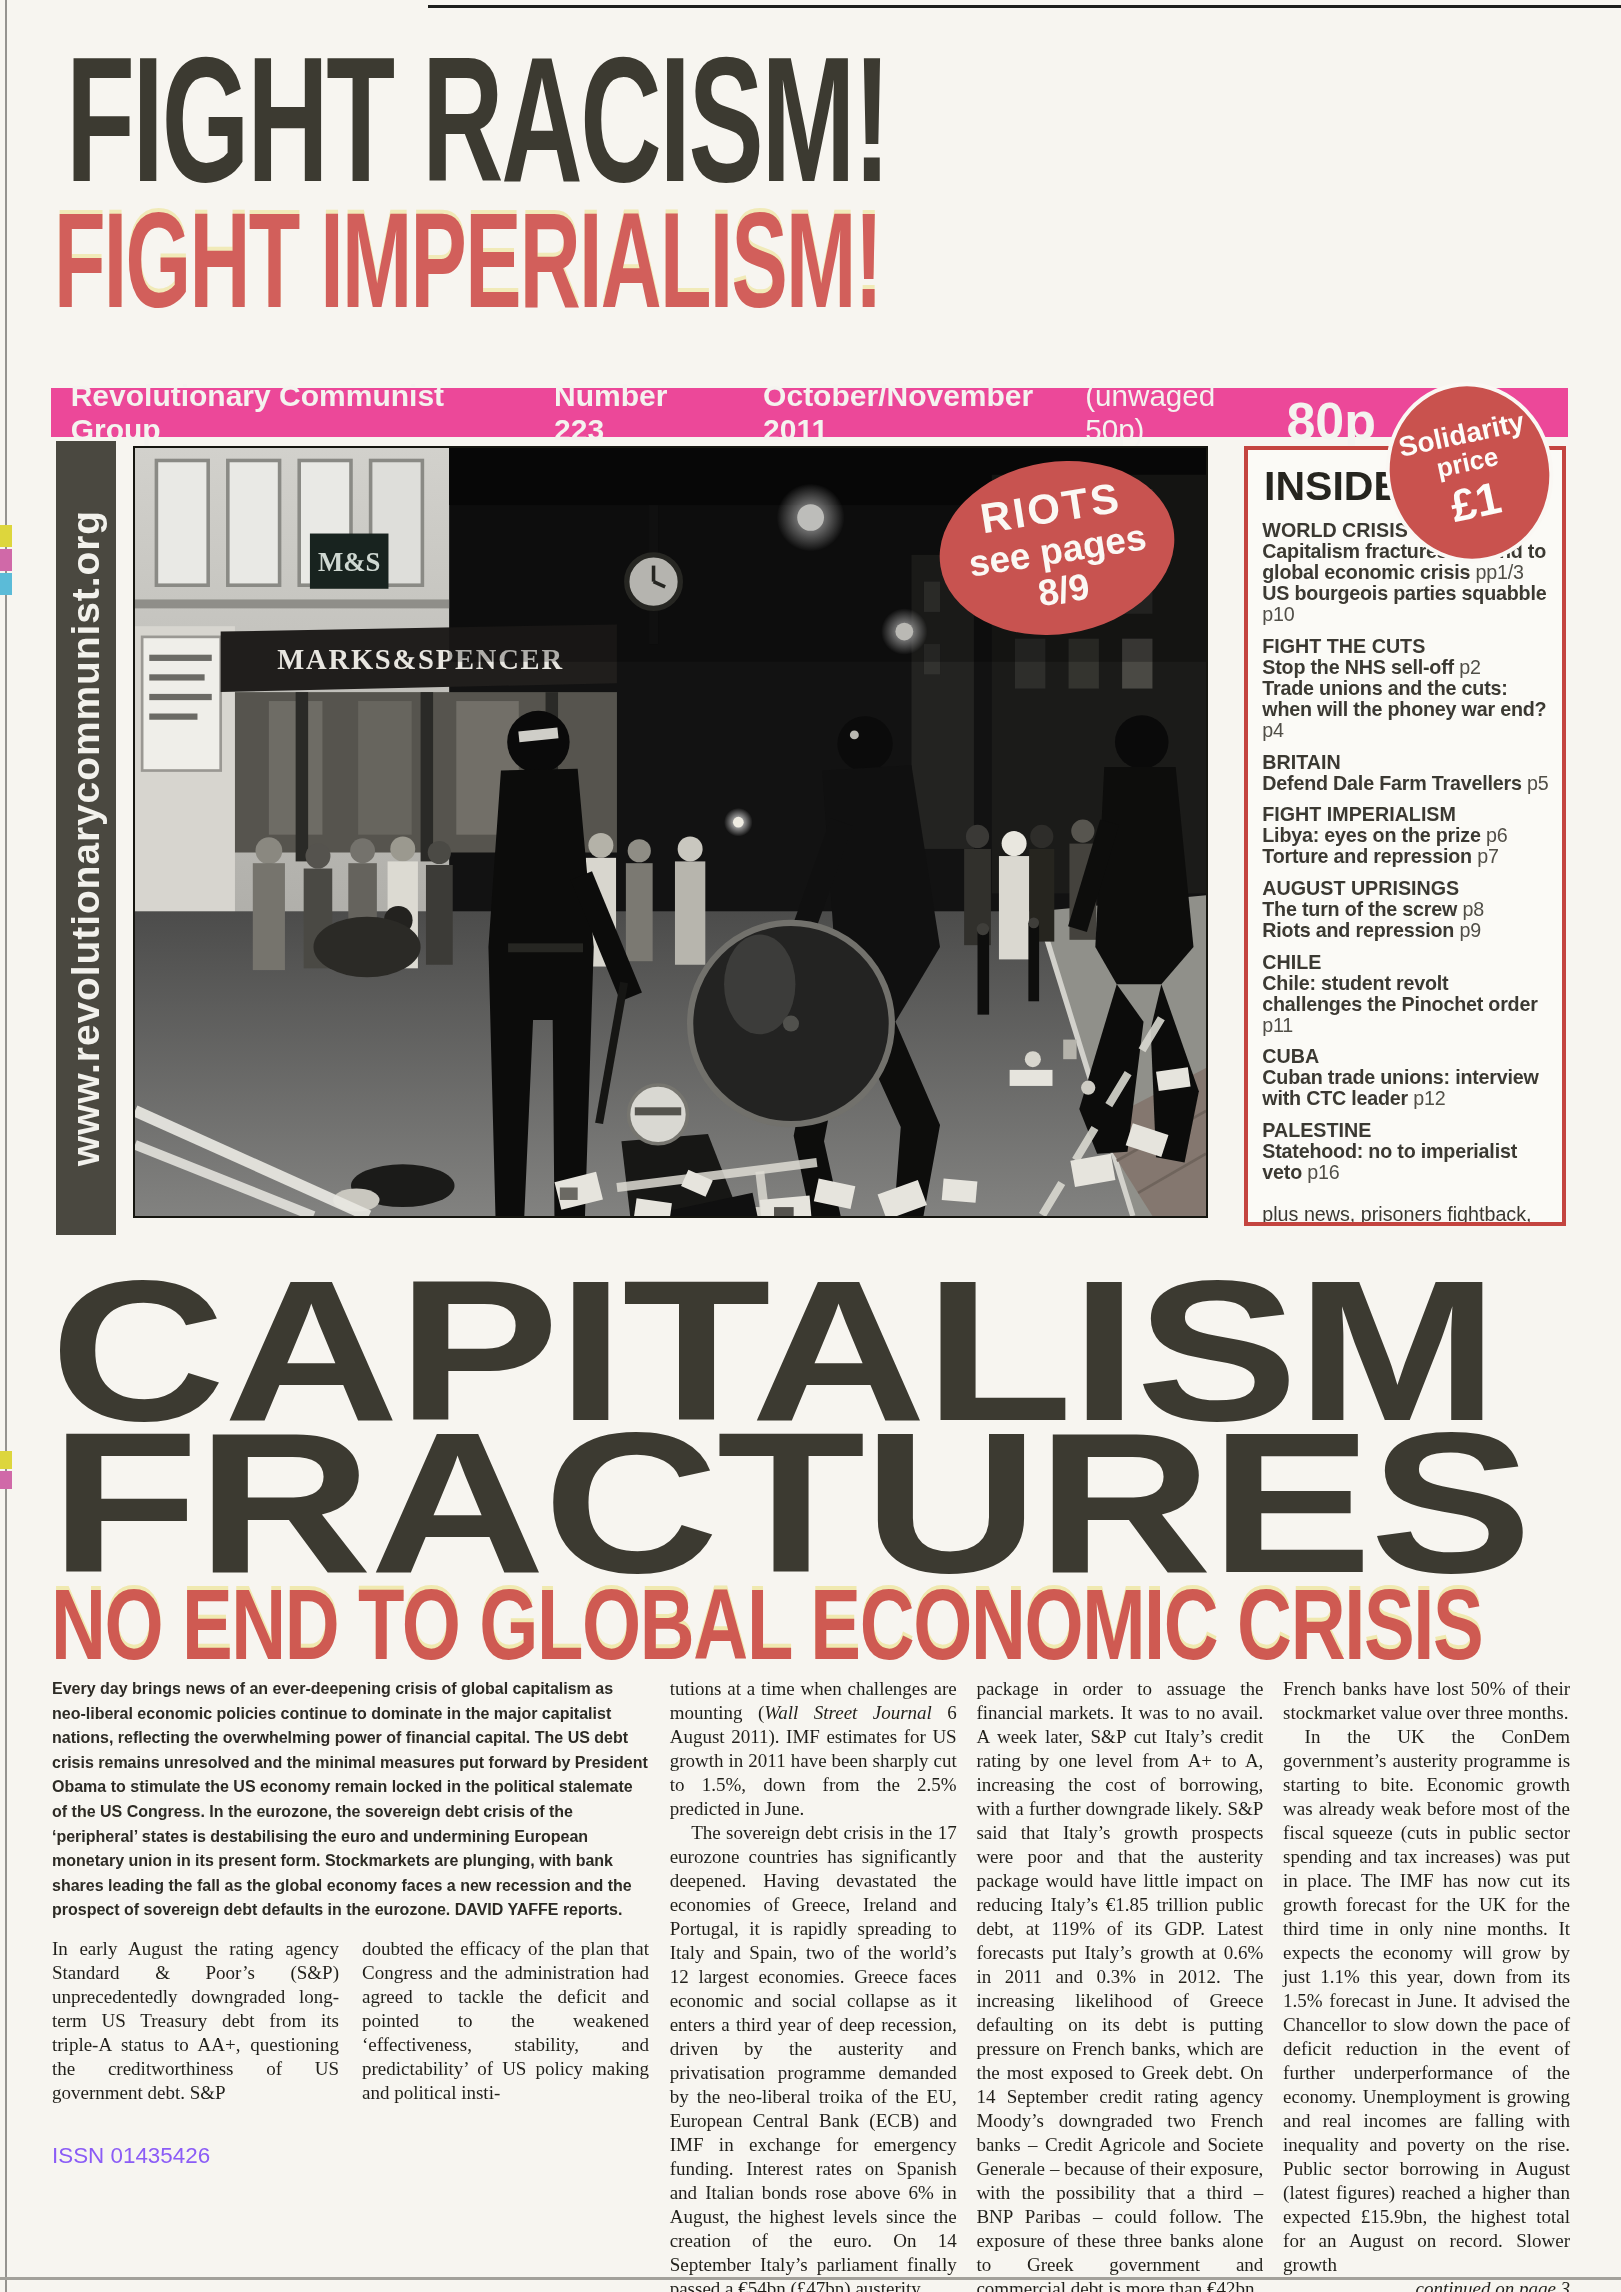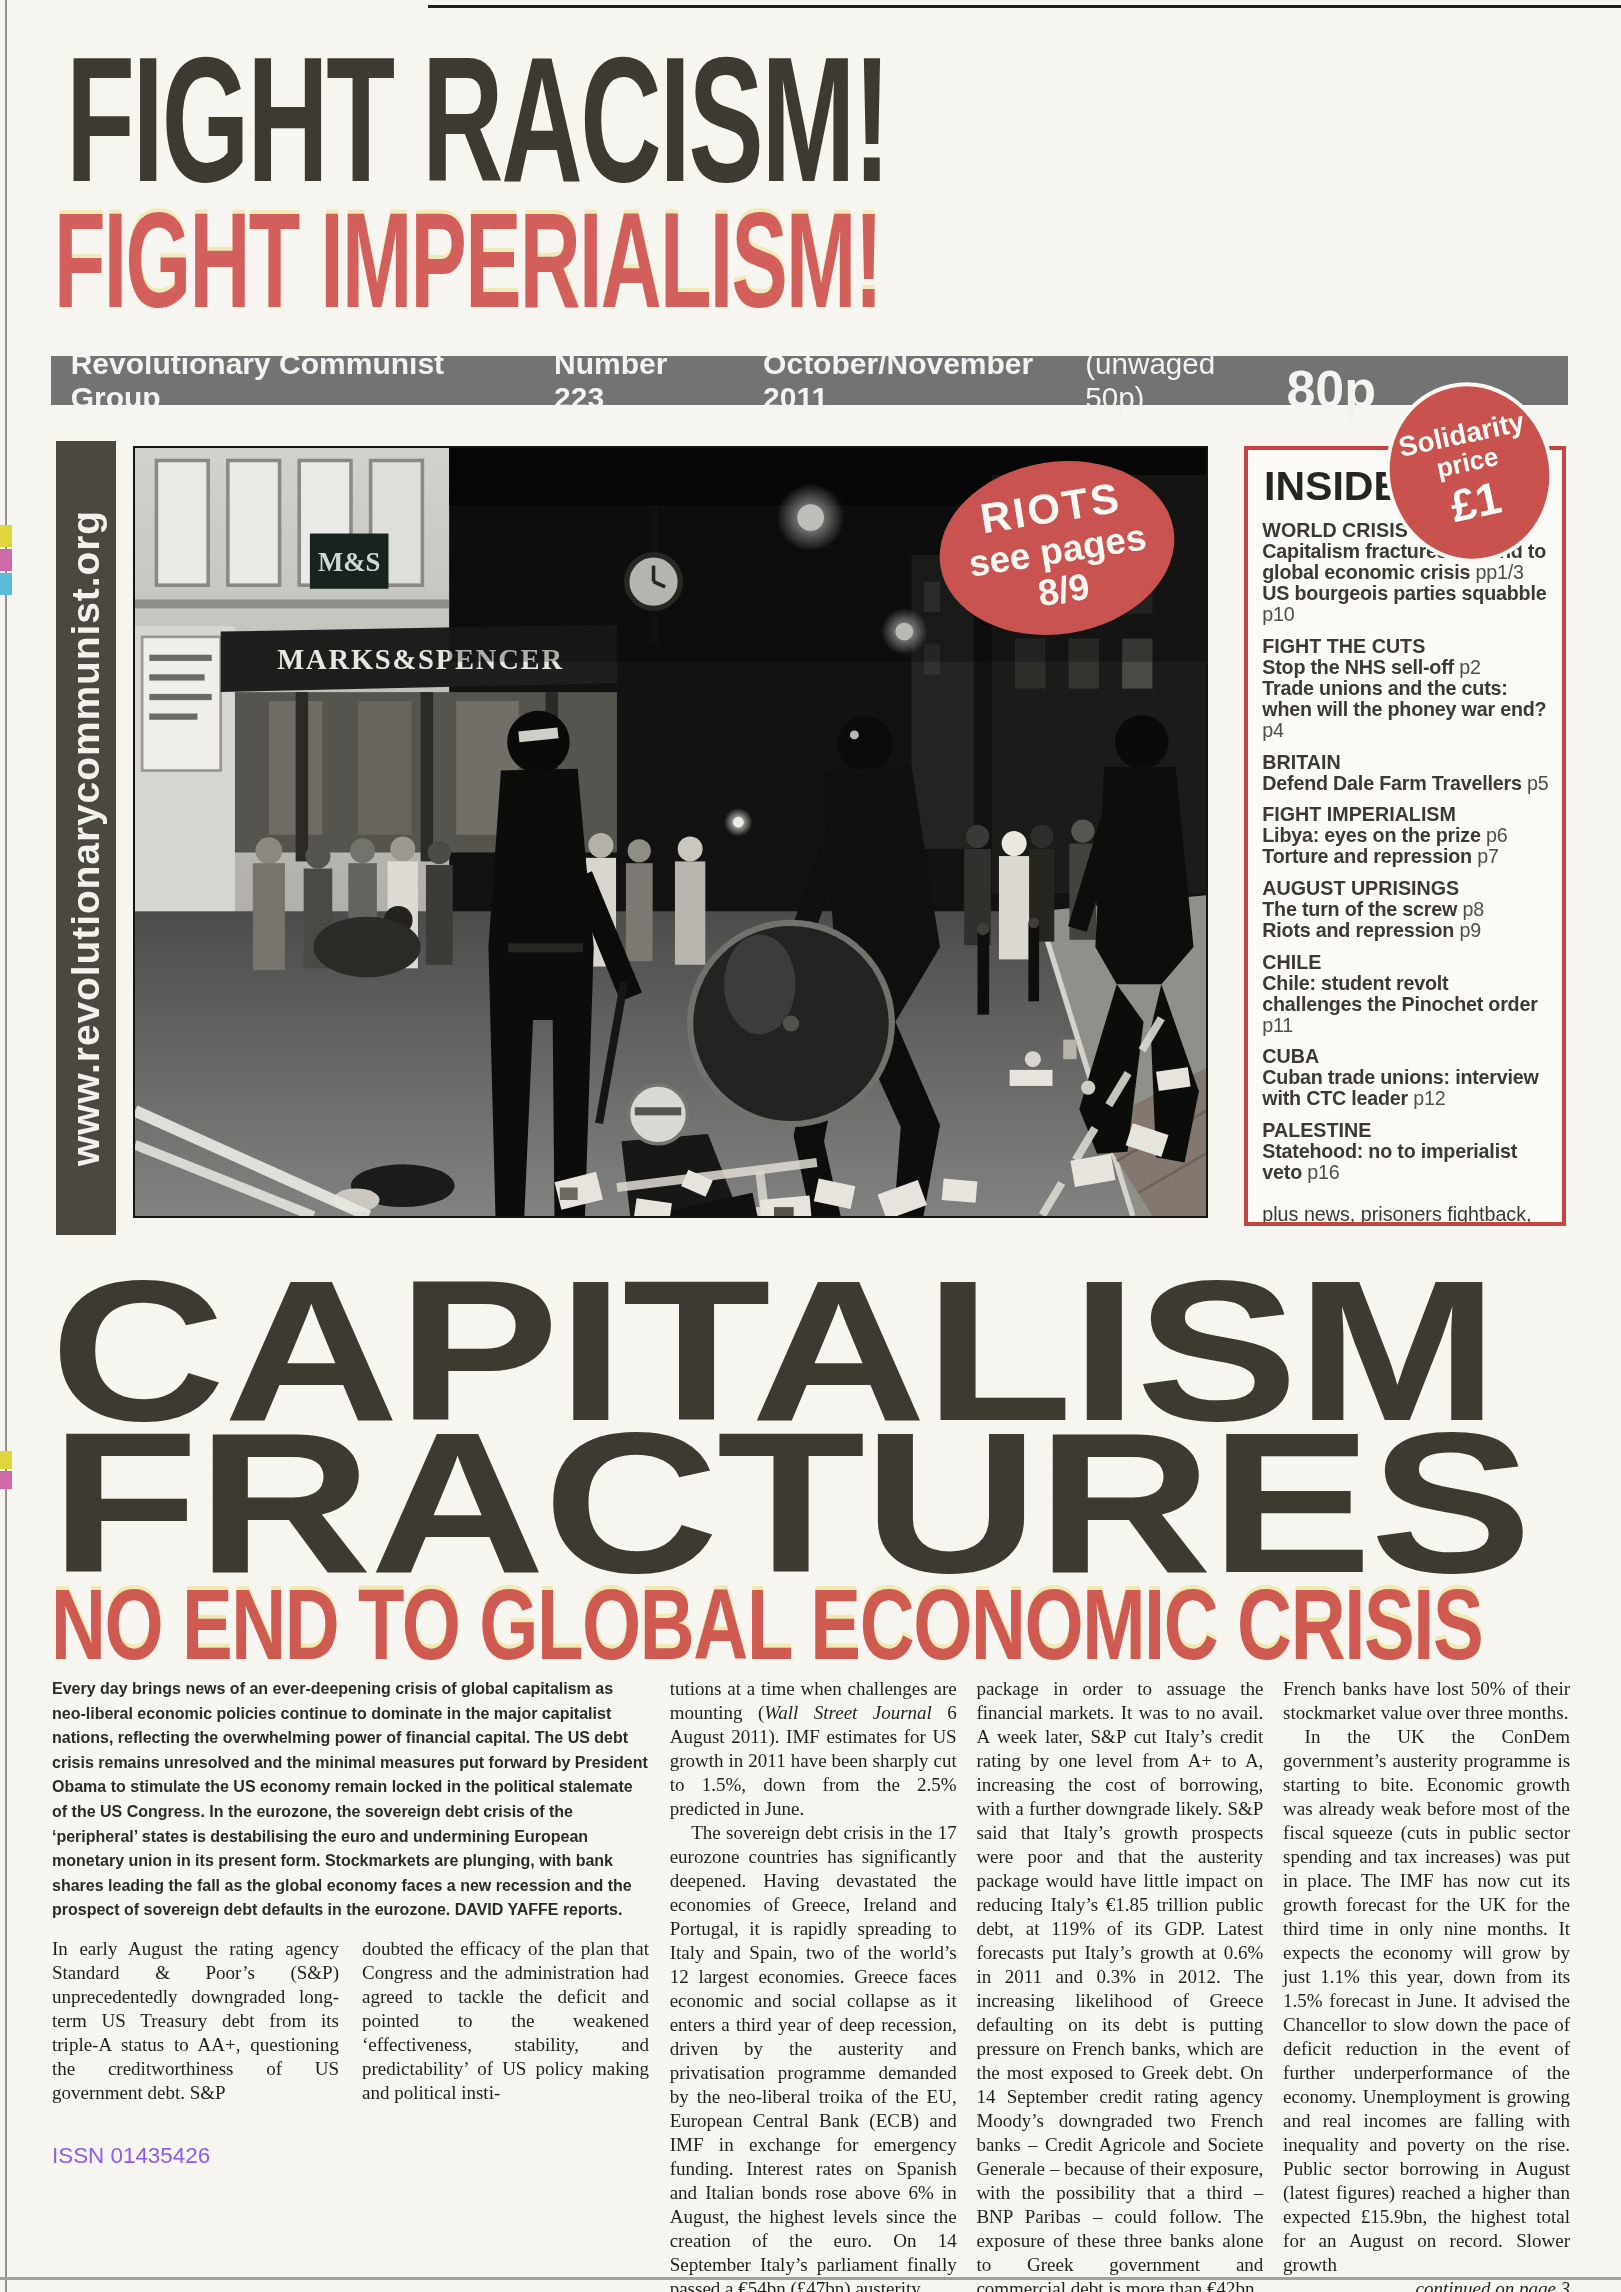--- a/index.html
+++ b/index.html
@@ -12,21 +12,21 @@
   .regmark { position:absolute; left:0; width:11.6px; height:22.4px; }
 
   
   .masthead1 { position:absolute; left:66px; top:30px; font-size:179px; font-weight:bold; color:#3c3a31;
                letter-spacing:-3.6px; line-height:1; white-space:nowrap; transform:scaleX(.63); transform-origin:left top; }
   .masthead2 { position:absolute; left:54px; top:192px; font-size:136px; font-weight:bold; color:#d25f5b;
                letter-spacing:-2.7px; line-height:1; white-space:nowrap; transform:scaleX(.62); transform-origin:left top;
                text-shadow:0 -4.5px 0 rgba(228,216,80,.35); }
 
   
-  .infobar { position:absolute; left:51px; top:356px; width:1517px; height:49px; background:#737373;
+  .infobar { position:absolute; left:51px; top:388px; width:1517px; height:49px; background:#ec4899;
              color:#f4f3ef; display:flex; align-items:center; font-weight:bold; font-size:30px; }
   .infobar .pub { margin-left:19.7px; }
   .infobar .num { margin-left:41px; }
   .infobar .date { margin-left:48px; }
   .infobar .spacer { flex:1; }
   .infobar .unwaged { font-weight:normal; font-size:29.6px; }
   .infobar .price { font-size:52px; margin:16px 192px 0 16px; }
 
   
   .badge { position:absolute; left:1386px; top:382px; width:167px; height:181px; background:#c9524e;

